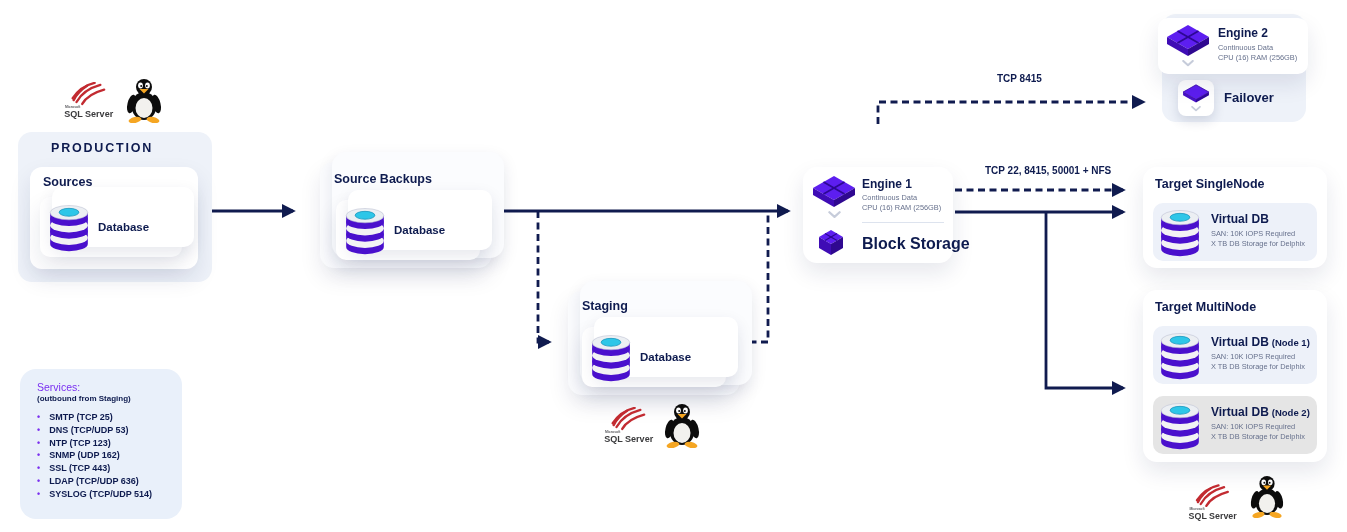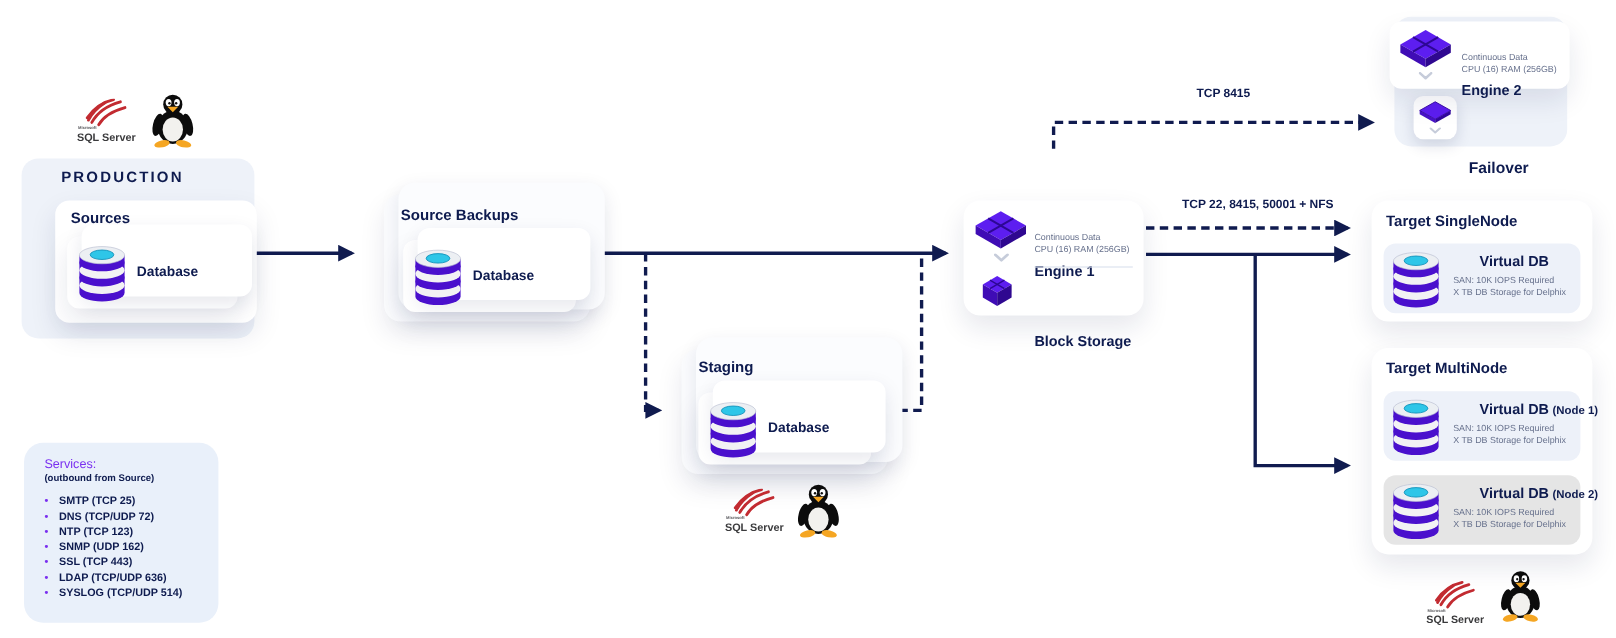--- a/index.html
+++ b/index.html
@@ -13,25 +13,25 @@
   .faint{background:#fbfcfe;box-shadow:0 10px 22px rgba(16,27,79,.09);}
   .white{background:#ffffff;box-shadow:0 10px 22px rgba(16,27,79,.10);}
   .stack::before{
     content:"";position:absolute;inset:0;background:inherit;border-radius:inherit;
     transform:translate(12px,-10px);z-index:-1;box-shadow:0 6px 16px rgba(16,27,79,.10);
   }
   .r14{border-radius:14px;} .r10{border-radius:10px;}
   .sec-title{position:absolute;font-size:12.5px;font-weight:bold;color:#0e1b4f;white-space:nowrap;}
   .prod-title{letter-spacing:1.8px;margin-left:20px;}
   .db-label{position:absolute;font-size:11.5px;font-weight:bold;color:#0e1b4f;white-space:nowrap;}
-  .big-label{position:absolute;font-size:12px;font-weight:bold;color:#0e1b4f;white-space:nowrap;margin-top:42px;}
+  .big-label{position:absolute;font-size:12px;font-weight:bold;color:#0e1b4f;white-space:nowrap;}
   .small{position:absolute;font-size:7.4px;color:#66708c;white-space:nowrap;}
   .tcp{position:absolute;font-size:10px;font-weight:bold;color:#0e1b4f;white-space:nowrap;z-index:3;}
   .divider{position:absolute;border-top:1px solid #dde3ee;}
-  .vdb-row{position:absolute;white-space:nowrap;margin-left:22px;}
+  .vdb-row{position:absolute;white-space:nowrap;}
   .vdb-title{font-size:12px;font-weight:bold;color:#0e1b4f;}
   .vdb-suffix{font-size:9.5px;font-weight:bold;color:#0e1b4f;margin-left:3px;}
   .services{position:absolute;left:20px;top:369px;width:162px;height:150px;background:#e9f0fa;border-radius:16px;isolation:isolate;}
   .svc-title{position:absolute;left:17px;top:12px;font-size:10.5px;font-weight:normal;color:#7a2ff0;}
   .svc-sub{position:absolute;left:17px;top:25px;font-size:8px;font-weight:bold;color:#0e1b4f;}
   .svc-list{position:absolute;left:17px;top:42px;margin:0;padding:0;list-style:none;}
   .svc-list li{font-size:9px;font-weight:bold;color:#0e1b4f;line-height:12.8px;white-space:nowrap;}
   .svc-bullet{color:#7a2ff0;margin-right:9px;}
   .iconbox{position:absolute;background:#fff;border-radius:8px;box-shadow:0 5px 12px rgba(16,27,79,.14);display:flex;align-items:center;justify-content:center;flex-direction:column;}
   svg{display:block;}
@@ -127,21 +127,21 @@
 
   <svg class="abs node" style="left:58px;top:82px" width="58" height="40">
       <use href="#sym-sql"></use>
     </svg>
   <svg class="abs node" style="left:124px;top:77px" width="40" height="46">
       <use href="#sym-tux"></use>
     </svg>
 
   <div class="card light r14 node" style="left:18px;top:132px;width:194px;height:150px">
     <div class="sec-title prod-title" style="left:13px;top:9px">PRODUCTION</div>
-    <div class="card white" style="left:28px;top:35px;width:168px;height:102px">
+    <div class="card white" style="left:12px;top:35px;width:168px;height:102px">
       <div class="sec-title" style="left:13px;top:8px">Sources</div>
       <div class="card white stack r10" style="left:10px;top:30px;width:142px;height:60px">
         <svg class="abs" style="left:8px;top:4px" width="42" height="52">
             <use href="#sym-db"></use>
           </svg>
         <div class="db-label" style="left:58px;top:24px">Database</div>
       </div>
     </div>
   </div>
 
@@ -180,21 +180,21 @@
     <svg class="abs" style="left:25px;top:44px" width="13" height="8">
         <use href="#sym-chevron"></use>
       </svg>
     <div class="big-label" style="left:59px;top:10px">Engine 1</div>
     <div class="small" style="left:59px;top:26px">Continuous Data</div>
     <div class="small" style="left:59px;top:36px">CPU (16) RAM (256GB)</div>
     <div class="divider" style="left:59px;top:55px;width:82px"></div>
     <svg class="abs" style="left:15px;top:62px" width="26" height="28">
         <use href="#sym-block"></use>
       </svg>
-    <div class="big-label" style="left:59px;top:68px;font-size:12px">Block Storage</div>
+    <div class="big-label" style="left:59px;top:68px;font-size:16px">Block Storage</div>
   </div>
 
   <div class="tcp" style="left:997px;top:73px">TCP 8415</div>
   <div class="tcp" style="left:985px;top:165px">TCP 22, 8415, 50001 + NFS</div>
 
   <div class="card light r14 node" style="left:1162px;top:14px;width:144px;height:108px">
     <div class="iconbox" style="left:16px;top:66px;width:36px;height:36px">
       <svg width="28" height="21">
           <use href="#sym-failover" width="28" height="21"></use>
         </svg>
@@ -256,24 +256,24 @@
 
   <svg class="abs node" style="left:1183px;top:484px" width="56" height="40">
       <use href="#sym-sql"></use>
     </svg>
   <svg class="abs node" style="left:1248px;top:473px" width="38" height="46">
       <use href="#sym-tux"></use>
     </svg>
 
   <div class="services node">
     <div class="svc-title">Services:</div>
-    <div class="svc-sub">(outbound from Source)</div>
+    <div class="svc-sub">(outbound from Staging)</div>
     <ul class="svc-list">
       <li><span class="svc-bullet">•</span><span>SMTP (TCP 25)</span></li>
-      <li><span class="svc-bullet">•</span><span>DNS (TCP/UDP 72)</span></li>
+      <li><span class="svc-bullet">•</span><span>DNS (TCP/UDP 53)</span></li>
       <li><span class="svc-bullet">•</span><span>NTP (TCP 123)</span></li>
       <li><span class="svc-bullet">•</span><span>SNMP (UDP 162)</span></li>
       <li><span class="svc-bullet">•</span><span>SSL (TCP 443)</span></li>
       <li><span class="svc-bullet">•</span><span>LDAP (TCP/UDP 636)</span></li>
       <li><span class="svc-bullet">•</span><span>SYSLOG (TCP/UDP 514)</span></li>
     </ul>
   </div>
 
 </div>
 

